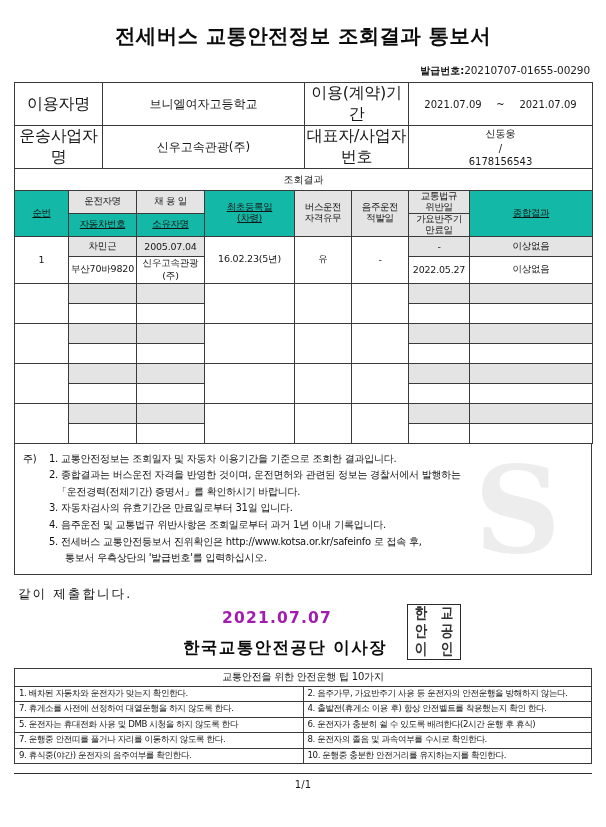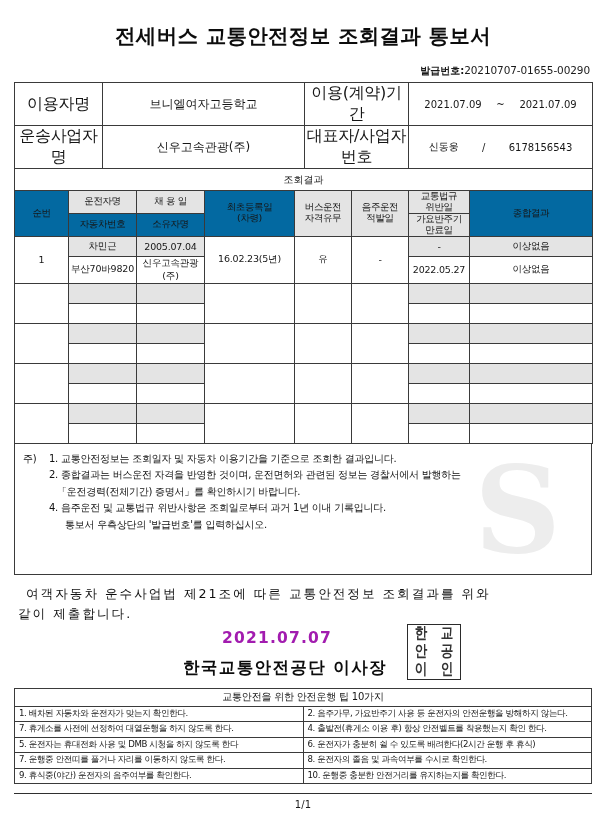--- a/index.html
+++ b/index.html
@@ -92,38 +92,40 @@
     box-sizing: border-box;
   }
   .period-cell span { font-size: 10px; }
   .rep-cell {
     display: flex;
     align-items: center;
     justify-content: space-around;
     height: 100%;
     padding: 0 8px;
     box-sizing: border-box;
+    flex-direction: column;
   }
   .rep-cell span { font-size: 10px; }
 
   
   .result-table { margin-top: -1px; }
   .result-table .section-title {
     height: 21px;
     font-size: 10px;
   }
   .result-table th.hd {
     height: 19px;
     font-size: 9.5px;
     background: #e4e4e4;
     line-height: 1.15;
     letter-spacing: -0.4px;
   }
   .result-table th.hd-plain {
-    background: #0369a1;
+    background: #14b8a6;
+    text-decoration: underline;
   }
   .result-table th.hd-tall {
     height: 38px;
   }
   .shaded { background: #e4e4e4; }
   .plain { background: #ffffff; }
 
   .result-table td.cell {
     height: 19px;
     font-size: 9.5px;
@@ -452,27 +454,28 @@
   </table>
 
   <div class="notes-box">
     <div class="watermark">S</div>
     <ul class="notes-list">
       <li>
         <span class="note-head">주)</span><span>1. 교통안전정보는 조회일자 및 자동차 이용기간을 기준으로 조회한 결과입니다.</span>
       </li>
       <li class="note-indent">2. 종합결과는 버스운전 자격을 반영한 것이며, 운전면허와 관련된 정보는 경찰서에서 발행하는</li>
       <li class="note-indent" style="padding-left:34px">「운전경력(전체기간) 증명서」를 확인하시기 바랍니다.</li>
+      <li class="note-indent">3. 자동차검사의 유효기간은 만료일로부터 31일 입니다.</li>
       <li class="note-indent">4. 음주운전 및 교통법규 위반사항은 조회일로부터 과거 1년 이내 기록입니다.</li>
+      <li class="note-indent">5. 전세버스 교통안전등보서 진위확인은 http://www.kotsa.or.kr/safeinfo 로 접속 후,</li>
       <li class="note-indent" style="padding-left:42px">통보서 우측상단의 '발급번호'를 입력하십시오.</li>
     </ul>
   </div>
 
   <div class="statement">
-    <span class="l1">여객자동차 운수사업법 제21조에 따른 교통안전정보 조회결과를 위와</span>
     <span class="l2">같이 제출합니다.</span>
   </div>
 
   <div class="sign-block">
     <div class="sign-date">2021.07.07</div>
     <div class="sign-org">한국교통안전공단 이사장</div>
     <div class="seal">
       <span>한</span>
       <span>교</span>
       <span>안</span>

